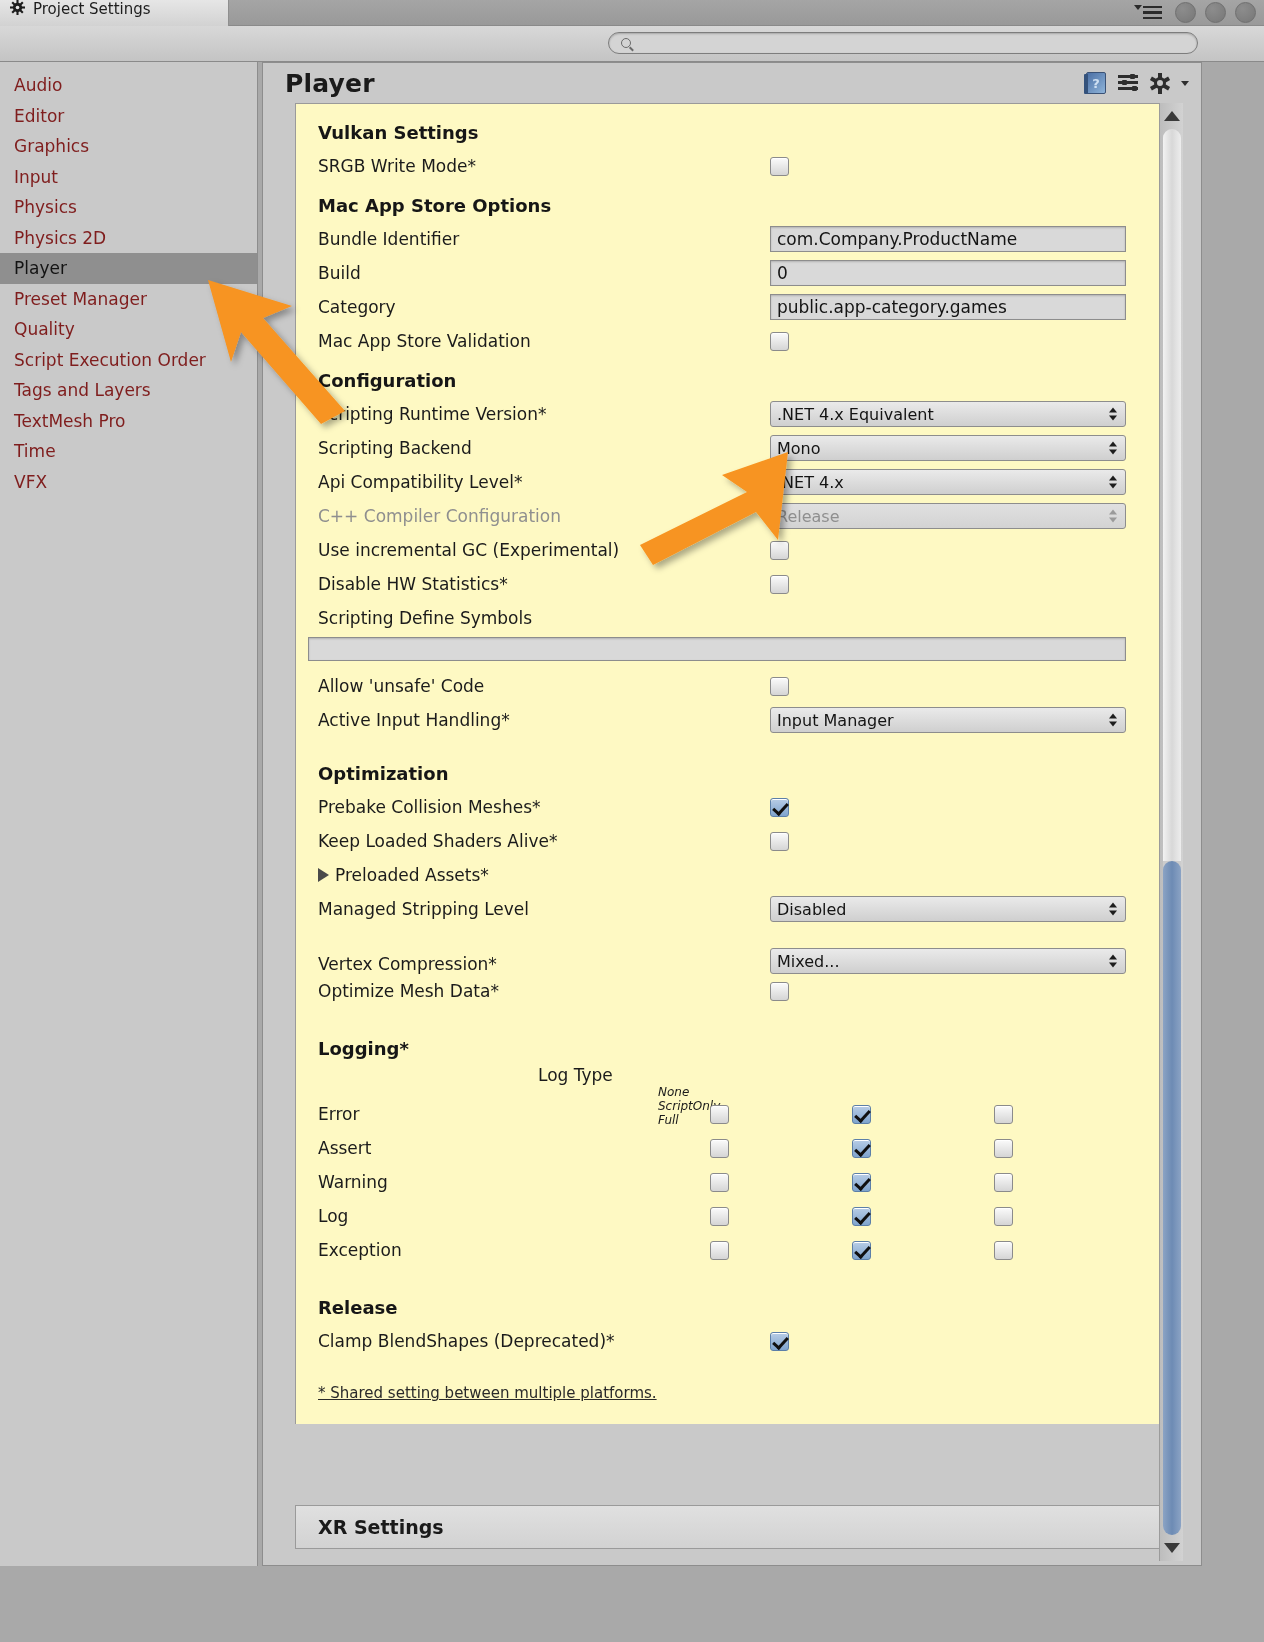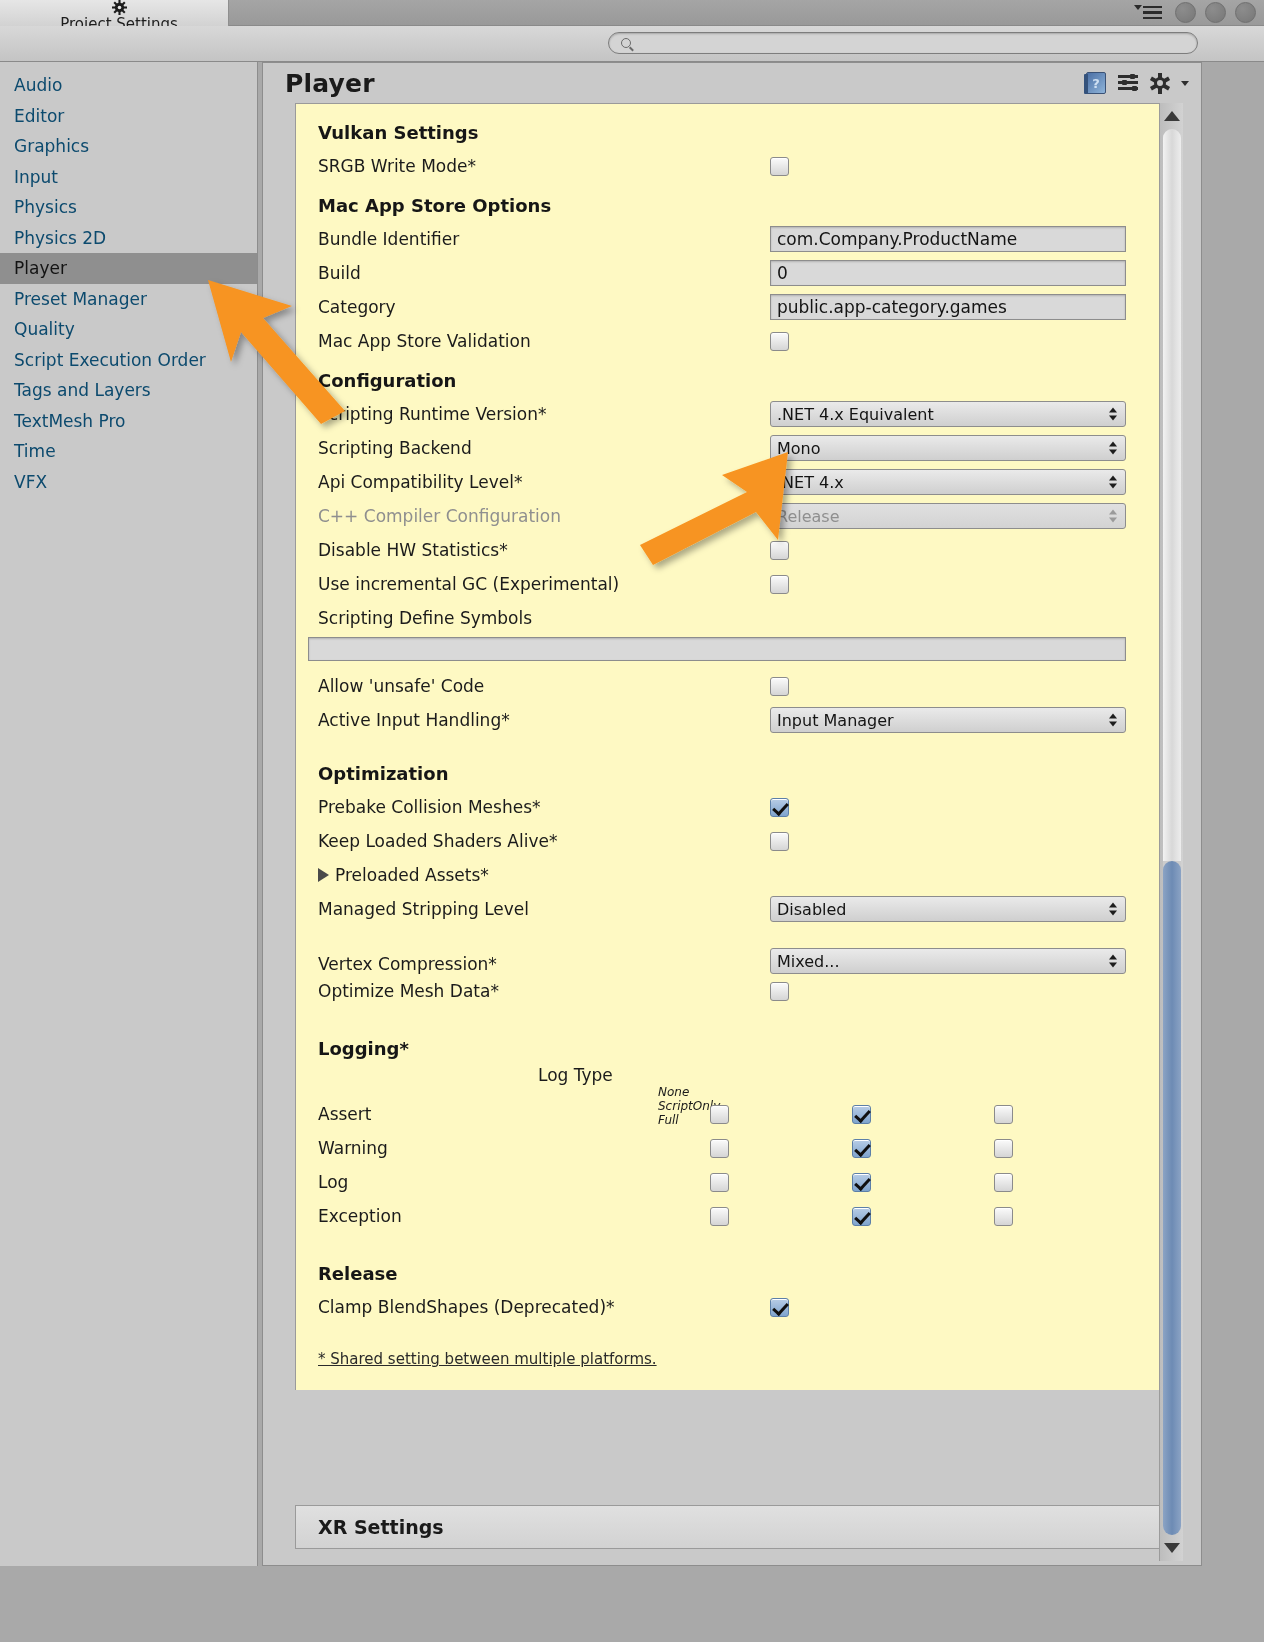--- a/index.html
+++ b/index.html
@@ -14,21 +14,21 @@
   
   .titlebar {
     position: absolute; left: 0; top: 0; width: 1264px; height: 26px;
     background: linear-gradient(#a5a5a5, #999999);
     border-bottom: 1px solid #8a8a8a;
   }
   .tab {
     position: absolute; left: 0; top: 0; width: 229px; height: 26px;
     background: linear-gradient(#e6e6e6, #d2d2d2);
     border-right: 1px solid #8f8f8f;
-    display: flex; align-items: center; padding-left: 10px;  flex-direction: column;
+    display: flex; padding-left: 10px; gap: 8px;
   }
   .tab-label { font-size: 15px; color: #1d1d1d; }
   .gear-glyph { width: 15px; height: 15px; position: relative; display:block; }
 
   .win-btns { position: absolute; right: 8px; top: 2px; display: flex; gap: 9px; align-items:center; }
   .win-circle { width: 21px; height: 21px; border-radius: 50%;
     background: radial-gradient(circle at 35% 30%, #8d8d8d, #777777);
     border: 1px solid #6f6f6f; }
   .menu-icon { display:flex; flex-direction:column; gap:3px; margin-right:4px; position:relative; }
   .menu-icon i { display:block; width:19px; height:2.5px; background:#2b2b2b; }
@@ -52,21 +52,21 @@
   .mag::after { content:""; position:absolute; right:-4px; bottom:-3px; width:5px; height:1.8px;
     background:#6b6b6b; transform: rotate(45deg); }
 
   
   .sidebar {
     position: absolute; left: 0; top: 62px; width: 258px; height: 1504px;
     background: #c9c9c9; border-right: 1px solid #8d8d8d; padding-top: 8px;
   }
   .side-item {
     height: 30.5px; line-height: 30.5px; padding-left: 14px;
-    font-size: 17px; color: #0c4a6e; cursor: default;
+    font-size: 17px; color: #7f1d1d; cursor: default;
   }
   .side-item.selected { background: #8f8f8f; color: #131313; }
 
   
   .panel {
     position: absolute; left: 262px; top: 62px; width: 940px; height: 1504px;
     background: #c9c9c9; border: 1px solid #8d8d8d;
   }
   .panel-head { height: 40px; display: flex; align-items: center; padding: 0 8px 0 22px;
     position: relative; }
@@ -315,25 +315,25 @@
           <span class="lbl dim">C++ Compiler Configuration</span>
           <span class="dropdown dim">
             <span>Release</span>
             <span class="updown">
                 <i></i>
                 <i></i>
               </span>
           </span>
         </div>
         <div class="row">
+          <span class="lbl">Use incremental GC (Experimental)</span>
+          <span class="checkbox"></span>
+        </div>
+        <div class="row">
           <span class="lbl">Disable HW Statistics*</span>
-          <span class="checkbox"></span>
-        </div>
-        <div class="row">
-          <span class="lbl">Use incremental GC (Experimental)</span>
           <span class="checkbox"></span>
         </div>
         <div class="row">
           <span class="lbl">Scripting Define Symbols</span>
         </div>
         <div class="definefield"></div>
         <div class="row">
           <span class="lbl">Allow 'unsafe' Code</span>
           <span class="checkbox"></span>
         </div>
@@ -387,20 +387,32 @@
           <span class="lbl">Optimize Mesh Data*</span>
           <span class="checkbox"></span>
         </div>
 
         <div class="sect-title" style="margin-top:30px;">Logging*</div>
         <div class="loghead">
           <span class="lbl">Log Type</span>
           <span class="col">None</span>
           <span class="col">ScriptOnly</span>
           <span class="col">Full</span>
+        </div>
+        <div class="logrow">
+          <span class="lbl">Error</span>
+          <span class="cell">
+              <span class="checkbox"></span>
+            </span>
+          <span class="cell">
+              <span class="checkbox on"></span>
+            </span>
+          <span class="cell">
+              <span class="checkbox"></span>
+            </span>
         </div>
         <div class="logrow">
           <span class="lbl">Assert</span>
           <span class="cell">
               <span class="checkbox"></span>
             </span>
           <span class="cell">
               <span class="checkbox on"></span>
             </span>
           <span class="cell">

